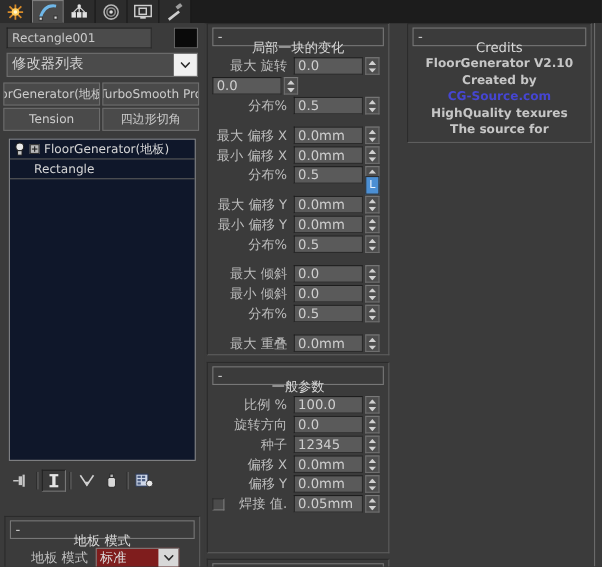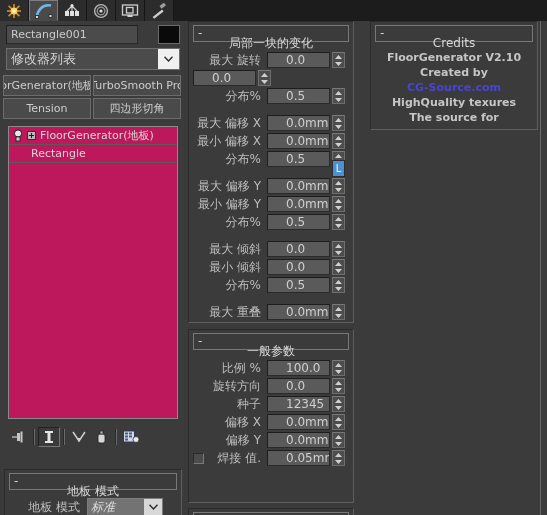--- a/index.html
+++ b/index.html
@@ -124,21 +124,21 @@
     font-size: 11px;
     display: flex; align-items: center; justify-content: center;
     white-space: nowrap;
     overflow: hidden;
   }
 
   
   .stack {
     position: absolute; left: 8px; top: 105px;
     width: 170px; height: 293px;
-    background: #be185d;
+    background: #0f172a;
     border: 1px solid #8a8a8a;
     box-sizing: border-box;
   }
   .stackrow {
     height: 17px;
     display: flex;
     align-items: center;
     padding-left: 3px;
     border-bottom: 1px solid #5a5a5a;
     font-size: 11px;
@@ -242,23 +242,22 @@
     text-align: right;
     padding-right: 7px;
     font-size: 12px;
     color: #bfbfbf;
     box-sizing: border-box;
   }
   .combo {
     width: 76px; height: 19px;
     border: 1px solid #7d7d7d;
     box-sizing: border-box;
-    background: #737373;
+    background: #7f1d1d;
     display: flex;
-    font-style: italic;
   }
   .combo .ctxt {
     flex: 1 1 auto;
     font-size: 12px;
     line-height: 17px;
     padding-left: 3px;
     color: #dcdcdc;
     white-space: nowrap; overflow: hidden;
   }
   .combo .cbtn {
@@ -304,21 +303,21 @@
   .spin {
     width: 63px; height: 16px;
     background: #5a5a5a;
     border: 1px solid #2a2a2a;
     border-top-color: #1d1d1d;
     border-left-color: #1d1d1d;
     box-sizing: border-box;
     color: #cfcfcf;
     font-size: 12px;
     line-height: 14px;
-    padding-left: 18px;
+    padding-left: 3px;
     white-space: nowrap;
     overflow: hidden;
   }
   .spinbtns {
     width: 13px; height: 16px;
     margin-left: 2px;
     background: #4d4d4d;
     border: 1px solid #6e6e6e;
     border-top-color: #7a7a7a;
     box-sizing: border-box;

